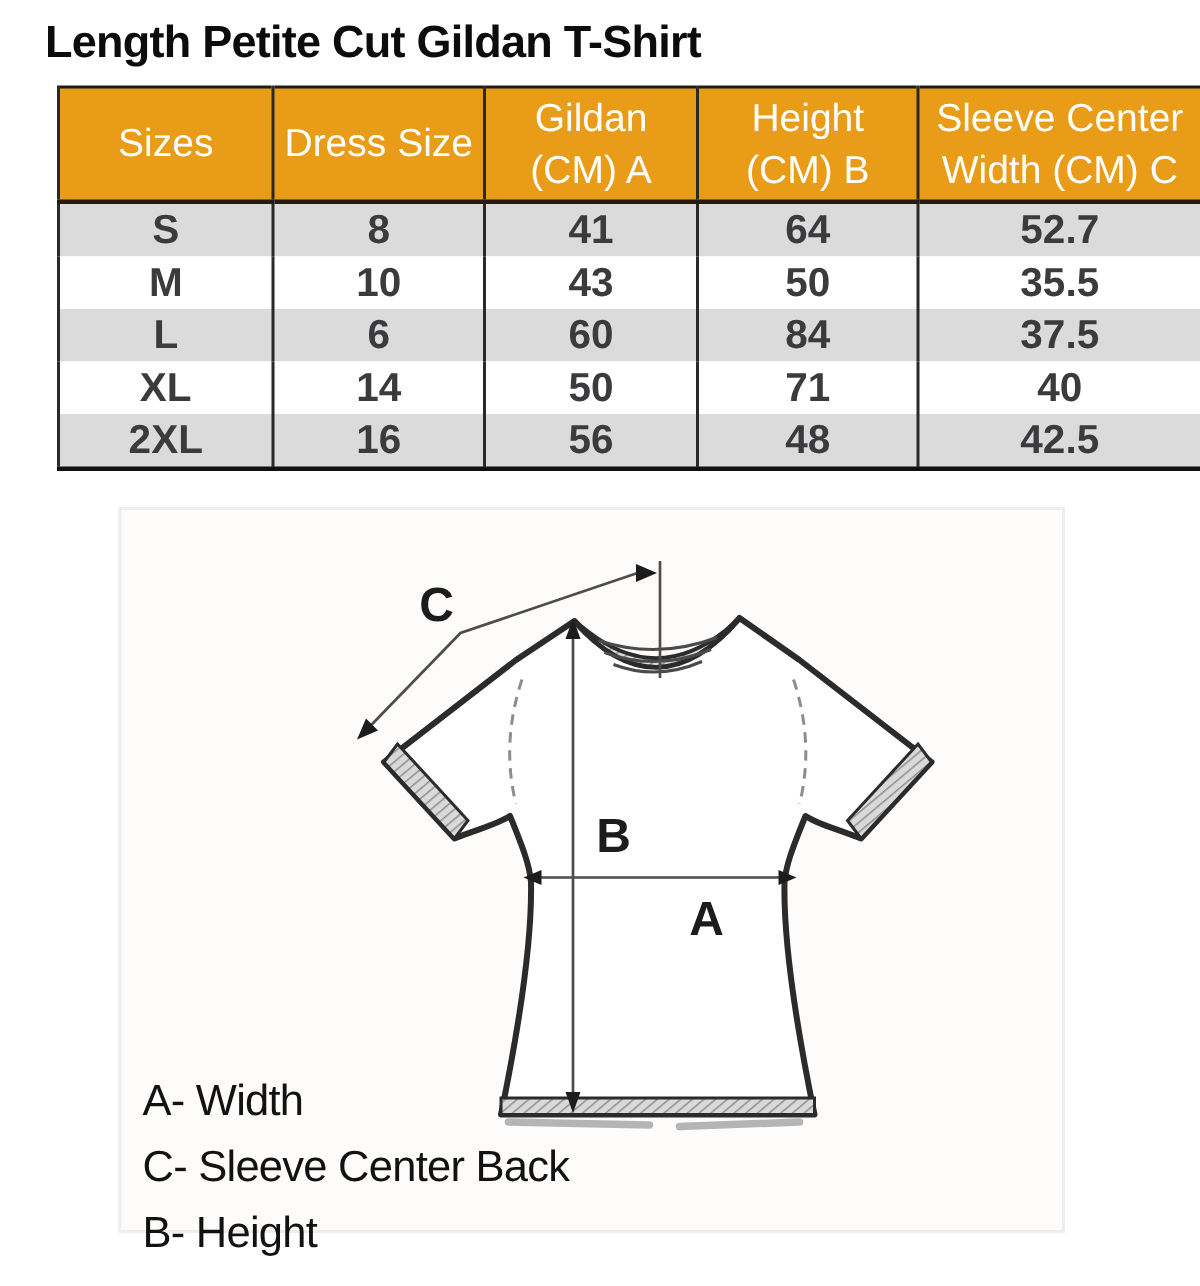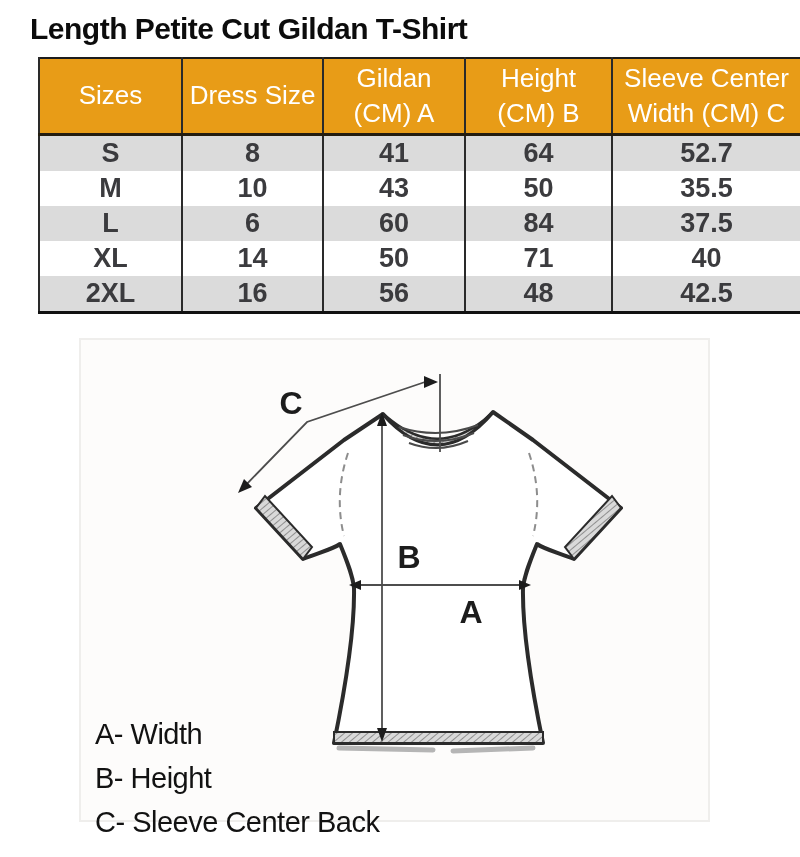--- a/index.html
+++ b/index.html
@@ -176,16 +176,16 @@
     <polygon points="268,245 280,240 280,250" fill="#1c1c1c"></polygon>
     <polygon points="450,245 438,240 438,250" fill="#1c1c1c"></polygon>
 
     <text x="210" y="74" font-family="Liberation Sans, sans-serif" font-size="32" font-weight="bold" fill="#1c1c1c" text-anchor="middle">C</text>
     <text x="328" y="228" font-family="Liberation Sans, sans-serif" font-size="32" font-weight="bold" fill="#1c1c1c" text-anchor="middle">B</text>
     <text x="390" y="283" font-family="Liberation Sans, sans-serif" font-size="32" font-weight="bold" fill="#1c1c1c" text-anchor="middle">A</text>
   </svg>
 
   <div class="legend">
     <span class="legend-item">A- Width</span>
+    <span class="legend-item">C- Sleeve Center Back</span>
     <span class="legend-item">B- Height</span>
-    <span class="legend-item">C- Sleeve Center Back</span>
   </div>
 </div>
 
 </body></html>

